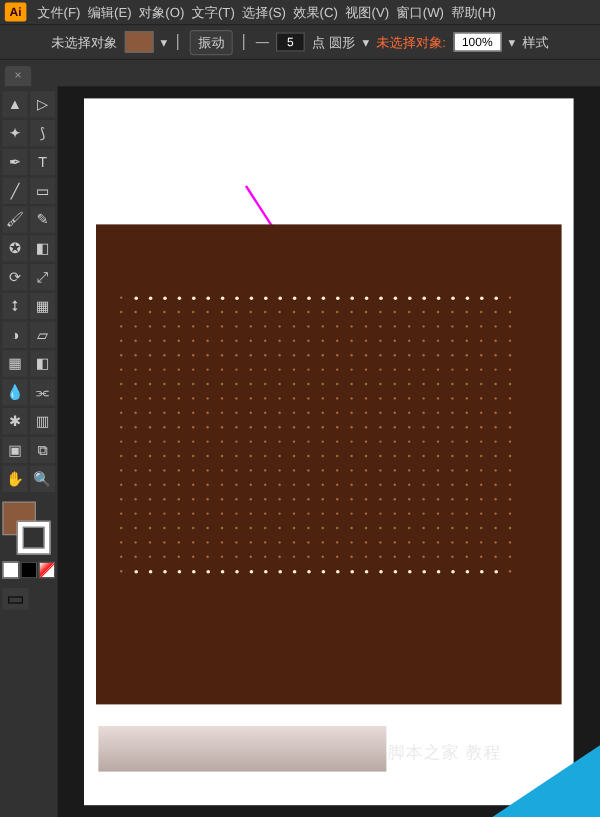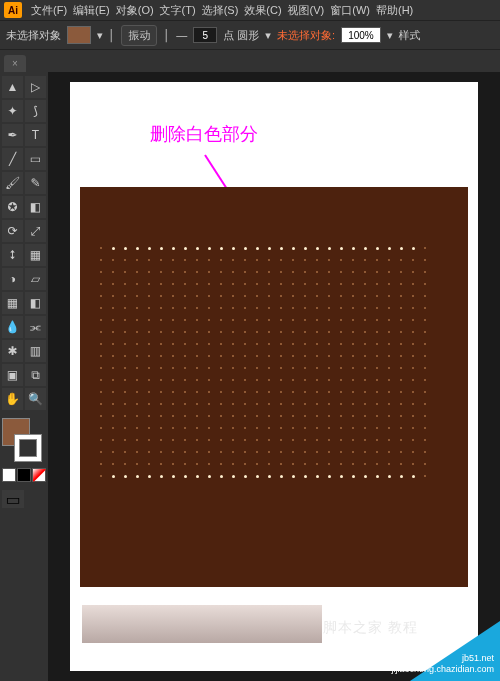--- a/index.html
+++ b/index.html
@@ -2,21 +2,21 @@
 <html><head>
 <meta charset="utf-8">
 <style>
   * { box-sizing: border-box; margin: 0; padding: 0; font-family: "Microsoft YaHei", sans-serif; }
   body { width: 500px; height: 681px; background: #323232; overflow: hidden; position: relative; }
   
   .menubar { height: 20px; background: #323232; display: flex; align-items: center; padding: 0 4px; font-size: 11px; color: #ccc; }
   .menubar .ai-logo { width: 18px; height: 16px; background: #ff9a00; color: #330000; font-weight: bold; font-size: 10px; display: flex; align-items: center; justify-content: center; border-radius: 2px; margin-right: 6px; }
   .menubar .menu-item { padding: 0 3px; cursor: pointer; }
   
-  .optionbar { height: 30px; background: #323232; border-top: 1px solid #222; border-bottom: 1px solid #222; display: flex; align-items: center; padding: 0 6px; font-size: 11px; color: #ccc; gap: 6px; }
+  .optionbar { height: 30px; background: #323232; border-top: 1px solid #222; border-bottom: 1px solid #222; display: flex; align-items: center; padding: 0 6px; font-size: 11px; color: #ccc; gap: 6px; justify-content: center; }
   .optionbar .fill-swatch { width: 24px; height: 18px; background: #8b5a3c; border: 1px solid #666; }
   .optionbar button { background: #3a3a3a; border: 1px solid #555; color: #ccc; font-size: 11px; padding: 2px 6px; border-radius: 3px; cursor: pointer; }
   .optionbar .stroke-input { width: 24px; height: 16px; background: #1a1a1a; border: 1px solid #555; color: #fff; font-size: 10px; text-align: center; }
   .optionbar .opacity-input { width: 40px; height: 16px; background: #fff; border: 1px solid #555; color: #000; font-size: 10px; text-align: center; }
   
   .tabbar { height: 22px; background: #323232; display: flex; align-items: flex-end; padding-left: 4px; }
   .tabbar .tab { background: #454545; color: #ccc; font-size: 10px; padding: 3px 8px; border-radius: 3px 3px 0 0; display: flex; align-items: center; gap: 6px; }
   .tabbar .tab .close { color: #999; cursor: pointer; }
   
   .main { display: flex; height: 609px; }
@@ -156,21 +156,20 @@
     <div class="swatch-row">
       <div class="sw sw1"></div>
       <div class="sw sw2"></div>
       <div class="sw sw3"></div>
     </div>
     <div class="screen-btn">▭</div>
   </div>
 
   <div class="canvas-area">
     <div class="artboard">
-      <div class="annotation-text">删除白色部分</div>
       <svg class="annotation-arrow" width="80" height="100">
         <defs>
             <marker id="ah" markerWidth="10" markerHeight="10" refX="6" refY="3" orient="auto">
               <path d="M0,0 L0,6 L8,3 z" fill="#ff00ff"></path>
             </marker>
           </defs>
         <line x1="5" y1="5" x2="60" y2="90" stroke="#ff00ff" stroke-width="2" marker-end="url(#ah)"></line>
       </svg>
       <div class="brown-canvas">
         <div class="dots-grid" id="dots">
@@ -733,18 +732,14 @@
             <div class="dot hl" style="left: 288px; top: 228px;"></div>
             <div class="dot hl" style="left: 300px; top: 228px;"></div>
             <div class="dot hl" style="left: 312px; top: 228px;"></div>
             <div class="dot" style="left: 324px; top: 228px;"></div>
           </div>
       </div>
       <div class="gradient-bar"></div>
       <div class="watermark-text">脚本之家 教程</div>
     </div>
     <div class="corner-triangle"></div>
-    <div class="corner-text">
-      <div>jb51.net</div>
-      <div>jijiaocheng.chazidian.com</div>
-    </div>
   </div>
 </div>
 
 </body></html>

